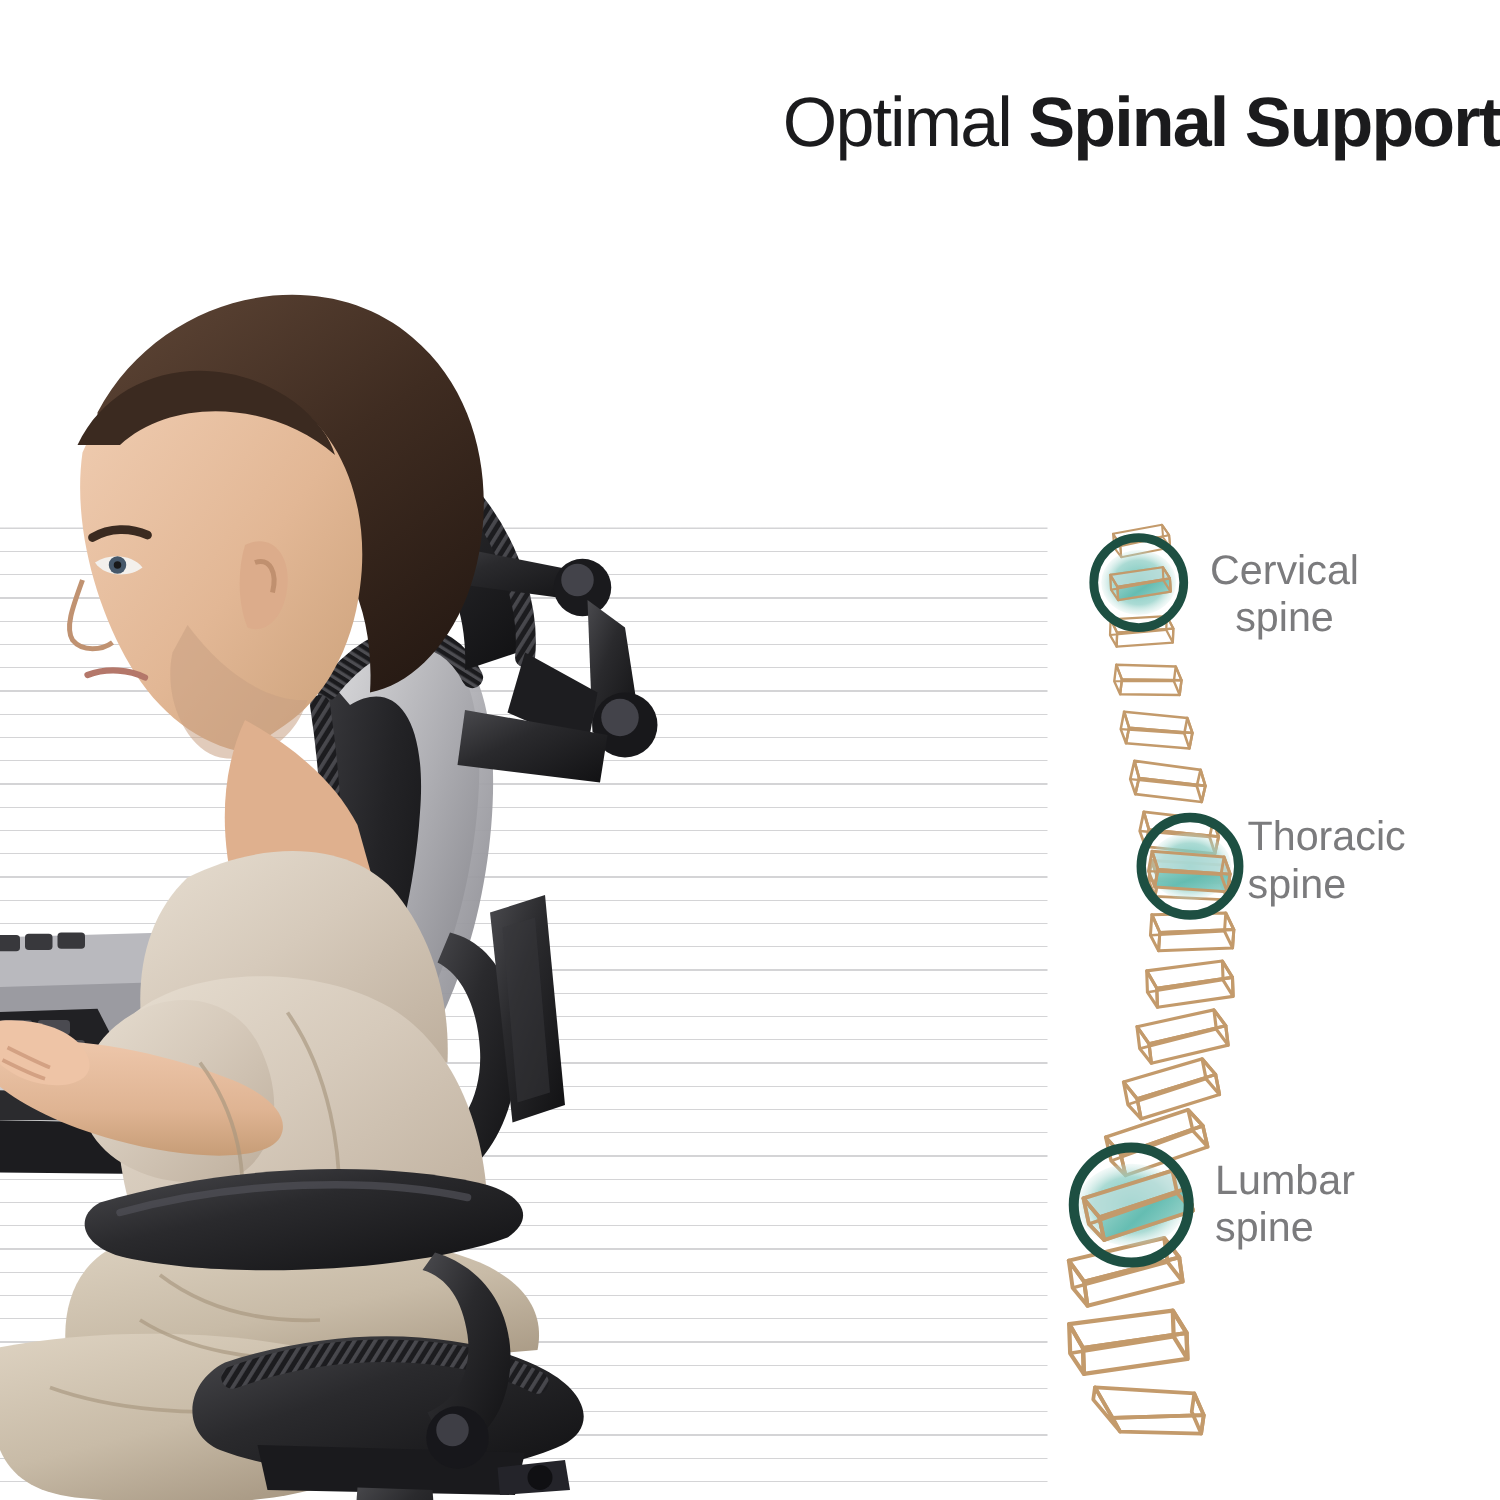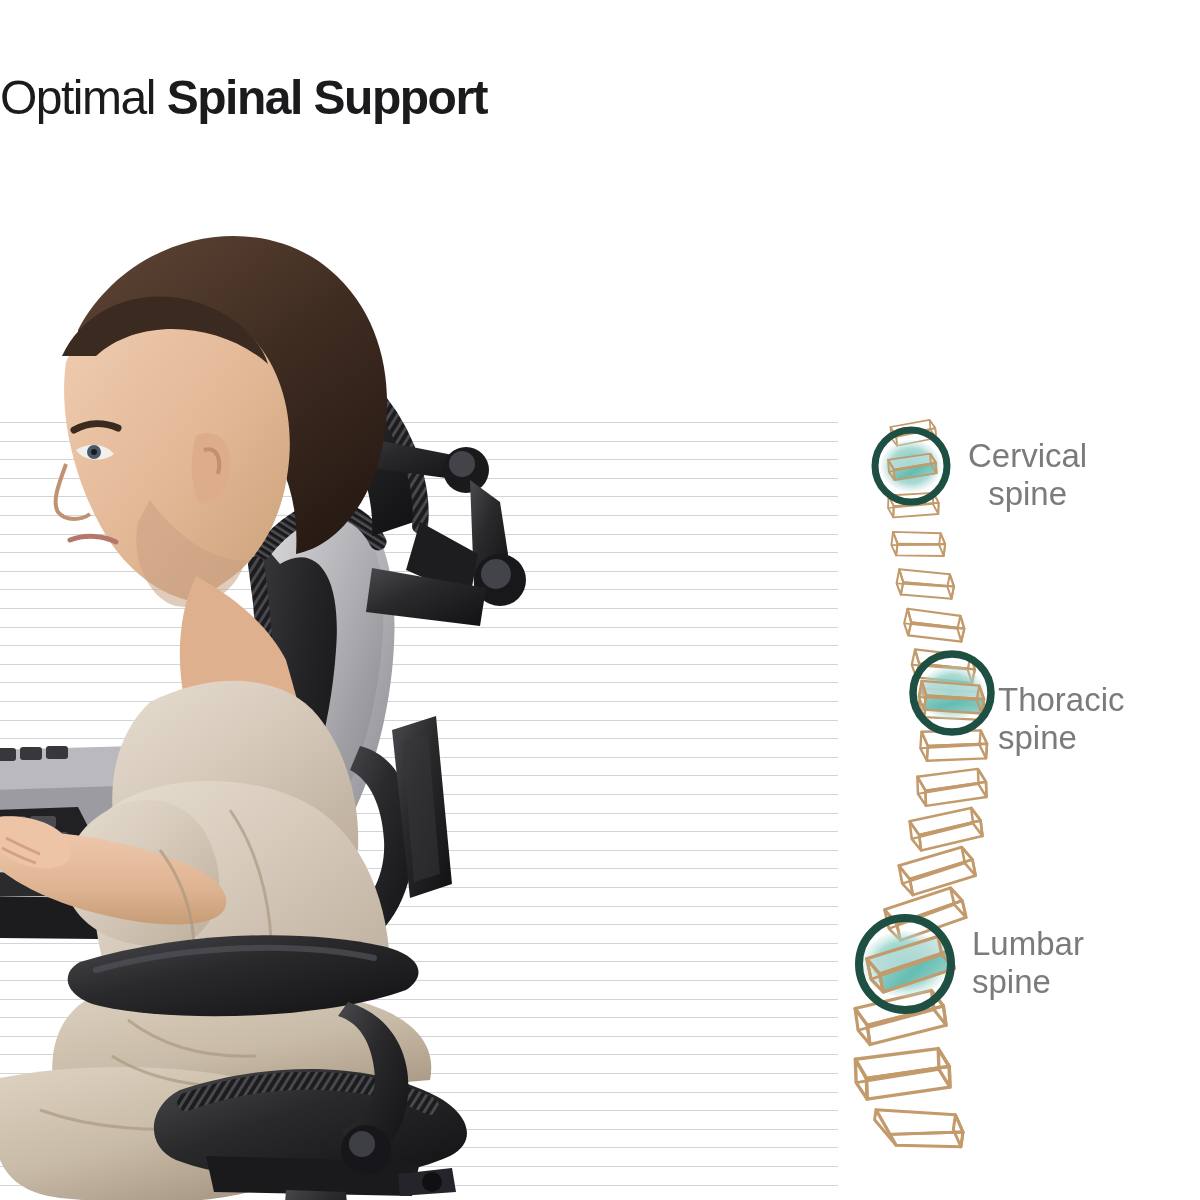--- a/index.html
+++ b/index.html
@@ -17,22 +17,22 @@
     background-image:repeating-linear-gradient(
         to bottom,
         #d4d4d6 0px, #d4d4d6 1px,
         rgba(255,255,255,0) 1px, rgba(255,255,255,0) 18.6px);
     z-index:1;
   }
 
   
   #headline{
     position:absolute;left:0;top:58px;width:1200px;
-    text-align:left;
-    font-size:48px;line-height:80px;
+    text-align:right;
+    font-size:56px;line-height:80px;
     letter-spacing:-1.5px;
     color:#1b1b1d;
     font-weight:400;
     z-index:40;
     white-space:nowrap;
   }
   #headline .bold{font-weight:700;}
 
   
   #photo{position:absolute;left:0;top:150px;width:860px;height:1050px;z-index:20;}
@@ -44,21 +44,21 @@
 
   
   .callout{
     position:absolute;z-index:35;
     color:#7b7b7d;
     font-size:33px;line-height:38px;
     font-weight:400;
     white-space:pre-line;
   }
   #callout-cervical{left:968px;top:437px;text-align:center;}
-  #callout-thoracic{left:998px;top:650px;margin-top:31px;}
+  #callout-thoracic{left:998px;top:650px;}
   #callout-lumbar{left:972px;top:925px;}
 </style>
 </head>
 <body>
 
 <div id="stage">
 
   <div id="rule-lines"></div>
 
   <div id="headline">

